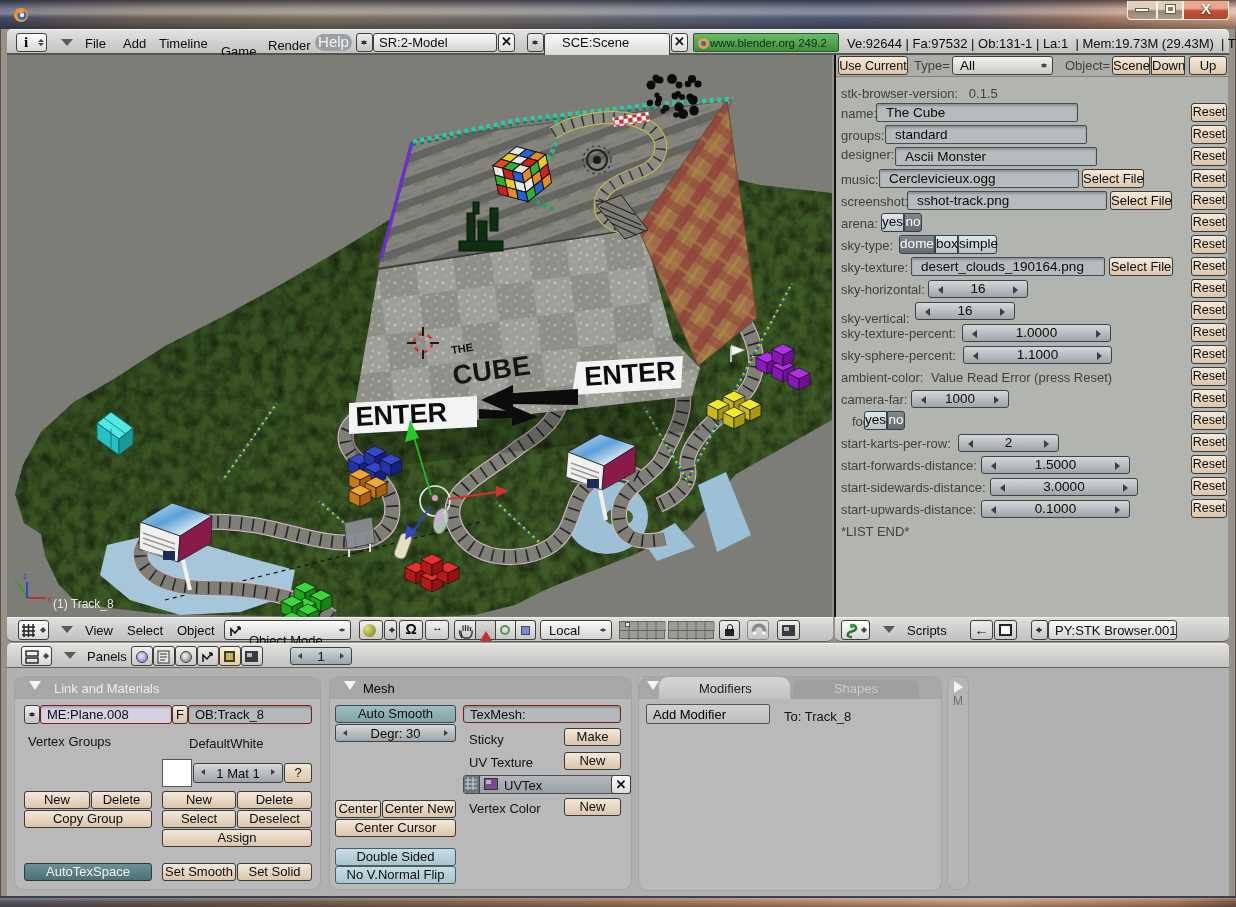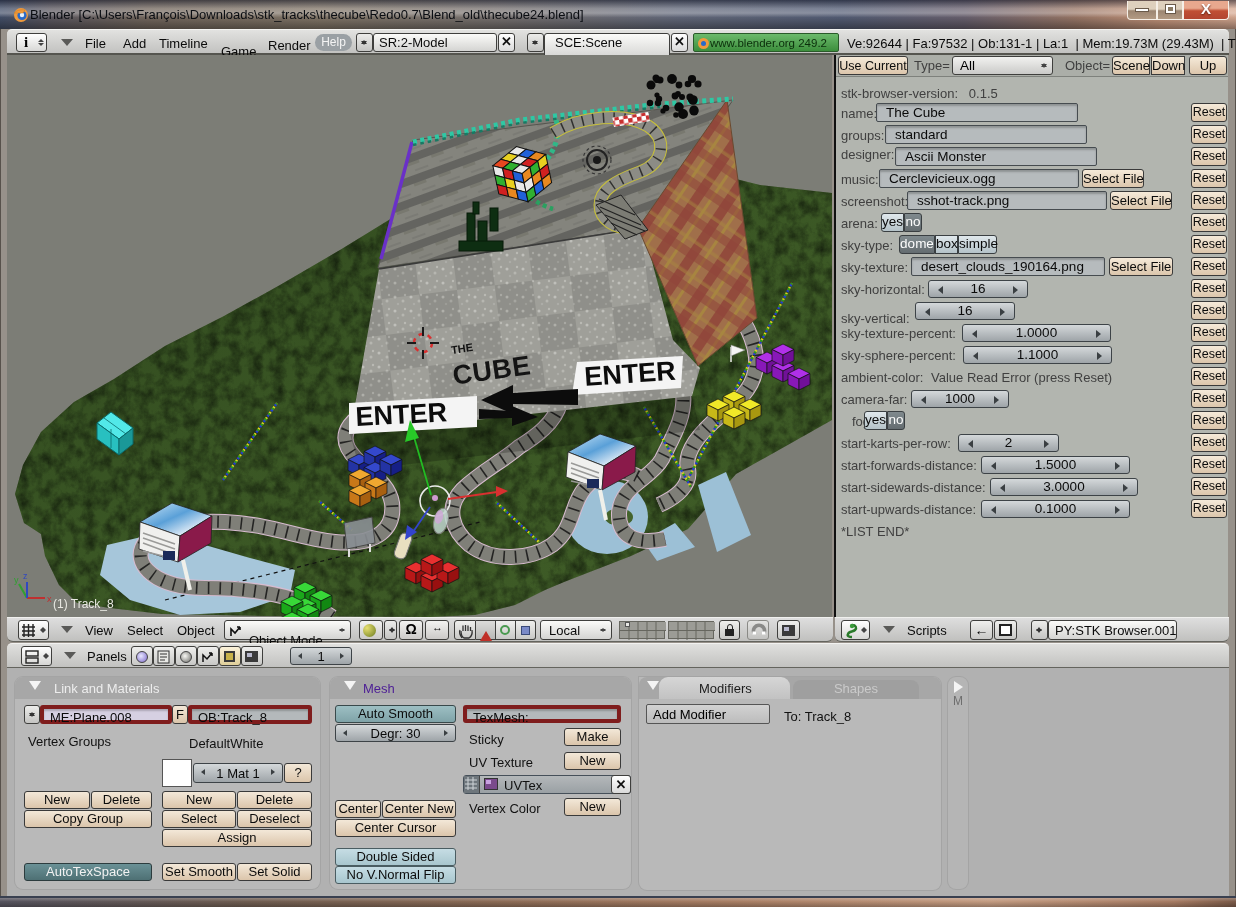--- a/index.html
+++ b/index.html
@@ -12,21 +12,21 @@
  font-weight:bold;font-size:12px;line-height:17px}
 #bmin{left:1127px;width:30px;border-radius:0 0 0 4px;background:linear-gradient(#ded0bd 45%,#9c8672 55%,#b29a83)}
 #bmax{left:1157px;width:26px;background:linear-gradient(#ded0bd 45%,#9c8672 55%,#b29a83)}
 #bcls{left:1183px;width:46px;border-radius:0 0 4px 0;background:linear-gradient(#e8a88e 40%,#c04f34 55%,#b24530)}
 #frame{left:0;top:29px;width:1236px;height:869px;background:#97918a;border-left:1px solid #57514b;border-right:1px solid #57514b}
 #bbord{left:0;top:896px;width:1236px;height:11px;border-top:2px solid #394050;
  background:linear-gradient(180deg,rgba(255,255,255,.25) 0,rgba(255,255,255,0) 40%,rgba(0,0,0,.25) 100%),linear-gradient(90deg,#55535e 0,#6e5c50 20%,#8a6a55 40%,#a87e64 60%,#c29a80 80%,#a57a62 95%,#7a5a48 100%);}
 #menubar{left:7px;top:29px;width:1222px;height:26px;background:linear-gradient(#e2e2e0,#c2c2c0);
  border-top:1px solid #f4f4f2;border-bottom:2px solid #55554f;border-radius:5px 5px 0 0}
 .mi{font-size:13px;color:#0b0b0b;white-space:nowrap}
-.pill{background:#9aa0a4;color:#f4f4f4;border-radius:9px;text-align:center;font-size:12px}
+.pill{background:#9aa0a4;color:#f4f4f4;border-radius:9px;text-align:center;font-size:15px}
 .combo{background:linear-gradient(#fbfbf9,#d4d4d2);border:1px solid #3f3f3d;border-radius:3px;
  font-size:13px;color:#0b0b0b;white-space:nowrap}
 .spn{background:linear-gradient(#ececea,#c4c4c2);border:1px solid #3f3f3d;border-radius:3px}
 .spn:before{content:"";position:absolute;left:4px;top:3px;border:3.5px solid transparent;border-bottom:4px solid #333}
 .spn:after{content:"";position:absolute;left:4px;bottom:3px;border:3.5px solid transparent;border-top:4px solid #333}
 .xbtn{background:linear-gradient(#ffffff,#dadada);border:1px solid #3f3f3d;border-radius:3px;
  font-weight:bold;font-size:13px;text-align:center;color:#111}
 #vp{left:7px;top:55px;width:825px;height:562px;background:#7c7d76;overflow:hidden}
 #rp{left:834px;top:55px;width:394px;height:562px;background:#b2b5af;border-left:2px solid #101010;overflow:hidden}
 .rl{position:absolute;font-size:13px;color:#404040;white-space:nowrap}
@@ -47,36 +47,35 @@
 #sph{left:835px;top:617px;width:394px;height:25px;background:linear-gradient(#dedede,#c0c0be);
  border-top:1px solid #f0f0ee;border-bottom:1px solid #64645e;border-radius:0 0 6px 6px}
 #bh{left:7px;top:643px;width:1222px;height:25px;background:linear-gradient(#e0e0de,#c2c2c0);
  border-top:1px solid #f2f2f0;border-bottom:1px solid #64645e;border-radius:5px 5px 0 0}
 #bw{left:7px;top:668px;width:1222px;height:228px;background:#b1b1b1}
 .panel{position:absolute;background:#b9b9b9;border-radius:8px;box-shadow:0 0 0 1px #a4a4a4}
 .ph{position:absolute;font-size:13px;color:#2e2e2e;white-space:nowrap}
 .tri{position:absolute;width:0;height:0;border:6px solid transparent}
 .bb{position:absolute;background:linear-gradient(#f3e8d8,#dbc5ab);border:1px solid #3a3a3a;border-radius:3px;
  font-size:13px;color:#0c0c0c;text-align:center;white-space:nowrap}
-.gf{position:absolute;background:#b4b9bb;border:4px solid #7f1d1d;border-radius:3px;font-size:13px;
+.gf{position:absolute;background:#b4b9bb;border:1px solid #7f1d1d;border-radius:3px;font-size:13px;
  color:#0a0a0a;box-shadow:inset 0 2px 2px rgba(0,0,0,.2);white-space:nowrap}
 .bl{position:absolute;font-size:13px;color:#111;white-space:nowrap}
 .nm2{position:absolute;background:linear-gradient(#d4d8da,#9ea4a8);border:1px solid #3d4347;border-radius:3px;
  font-size:13px;color:#0a0a0a;text-align:center}
 .nm2:before{content:"";position:absolute;left:4px;top:5px;border:3.5px solid transparent;border-right:4.5px solid #3a3f42}
 .nm2:after{content:"";position:absolute;right:4px;top:5px;border:3.5px solid transparent;border-left:4.5px solid #3a3f42}
 </style></head><body>
 <div id="titlebar" class="a">
     <svg class="a" style="left:13px;top:7px" width="16" height="16" viewBox="0 0 16 16">
       <circle cx="8" cy="8" r="7" fill="#f09a3c"></circle>
       <circle cx="9" cy="8.5" r="4.6" fill="#2a6ac8"></circle>
       <circle cx="9" cy="8" r="2.2" fill="#e8f0f8"></circle>
       <path d="M1 6 Q5 2 12 3 L10 6 Z" fill="#f09a3c" stroke="#c87820" stroke-width="0.5"></path>
     </svg>
-    <div id="ttext" class="a">Blender [C:\Users\François\Downloads\stk_tracks\thecube\Redo0.7\Blend_old\thecube24.blend]</div>
     <div id="bmin" class="wbtn a"><span style="display:inline-block;width:14px;height:4px;background:#fff;border:1px solid #6a5a4a;margin-bottom:1px"></span></div>
     <div id="bmax" class="wbtn a"><span style="display:inline-block;width:11px;height:10px;background:#fff;border:1px solid #6a5a4a;margin-top:3px"><span style="display:block;width:5px;height:4px;background:#8a7a64;margin:2px auto"></span></span></div>
     <div id="bcls" class="wbtn a" style="font-size:15px;line-height:16px;text-shadow:0 1px 2px #5a2014">X</div>
   </div>
 <div id="frame" class="a"></div>
 <div id="menubar" class="a">
     <div class="a" style="left:9px;top:3px;width:31px;height:19px;background:linear-gradient(#ffffff,#d8d8d6);border:1px solid #3f3f3d;border-radius:3px">
       <span style="position:absolute;left:7px;top:0px;font-family:'Liberation Serif',serif;font-weight:bold;font-size:15px">i</span>
       <span style="position:absolute;right:2px;top:2px;border:3px solid transparent;border-bottom:3.5px solid #444"></span>
       <span style="position:absolute;right:2px;bottom:2px;border:3px solid transparent;border-top:3.5px solid #444"></span>
@@ -85,21 +84,21 @@
     <div class="mi a" style="left:78px;top:6px">File</div>
     <div class="mi a" style="left:116px;top:6px">Add</div>
     <div class="mi a" style="left:152px;top:6px">Timeline</div>
     <div class="mi a" style="left:214px;top:14px">Game</div>
     <div class="mi a" style="left:261px;top:8px">Render</div>
     <div class="pill a" style="left:308px;top:4px;width:37px;height:17px;line-height:16px">Help</div>
     <div class="spn a" style="left:349px;top:3px;width:17px;height:19px"></div>
     <div class="combo a" style="left:366px;top:3px;width:124px;height:19px;padding:1px 0 0 5px">SR:2-Model</div>
     <div class="xbtn a" style="left:491px;top:3px;width:17px;height:19px">✕</div>
     <div class="spn a" style="left:520px;top:3px;width:17px;height:19px"></div>
-    <div class="combo a" style="left:537px;top:3px;width:126px;height:26px;padding:1px 0 0 10px">SCE:Scene</div>
+    <div class="combo a" style="left:537px;top:3px;width:126px;height:26px;padding:1px 0 0 17px">SCE:Scene</div>
     <div class="xbtn a" style="left:664px;top:3px;width:17px;height:19px">✕</div>
     <div class="a" style="left:686px;top:3px;width:146px;height:19px;background:linear-gradient(#6cba6c,#3c8e3c);border:1px solid #2a5a2a;border-radius:2px;color:#0b2e0b;font-size:13px;padding:3px 0 0 16px;font-size:11.5px">www.blender.org 249.2<span style="position:absolute;left:4px;top:4px;width:11px;height:11px;border-radius:6px;background:#f09a3c"></span><span style="position:absolute;left:7px;top:7px;width:5px;height:5px;border-radius:3px;background:#2a6ac8"></span></div>
     <div class="mi a" style="left:840px;top:6px">Ve:92644 | Fa:97532 | Ob:131-1 | La:1&nbsp; | Mem:19.73M (29.43M) &nbsp;| Ti</div>
   </div>
 <div id="rp" class="a">
     <div class="a" style="left:0;top:0;width:394px;height:22px;background:#abaea8;border-bottom:1px solid #7e817c"></div>
     <div class="bg" style="left:2px;top:1px;width:70px"><span style="font-size:12.5px">Use Current</span></div>
     <div class="rl" style="left:78px;top:3px">Type=</div>
     <div class="a" style="left:116px;top:1px;width:101px;height:19px;background:linear-gradient(#f2f2f0,#cacac8);border:1px solid #3f3f3d;border-radius:3px;font-size:13.5px;padding:1px 0 0 7px">All<span style="position:absolute;right:5px;top:3px;border:3.5px solid transparent;border-bottom:4px solid #444"></span><span style="position:absolute;right:5px;bottom:3px;border:3.5px solid transparent;border-top:4px solid #444"></span></div>
     <div class="rl" style="left:229px;top:3px">Object=</div>
@@ -324,21 +323,21 @@
     <div class="bb" style="left:230px;top:123px;width:75px;height:18px;line-height:16px;">Delete</div>
     <div class="bb" style="left:155px;top:142px;width:74px;height:18px;line-height:16px;">Select</div>
     <div class="bb" style="left:230px;top:142px;width:75px;height:18px;line-height:16px;">Deselect</div>
     <div class="bb" style="left:155px;top:161px;width:150px;height:18px;line-height:16px;">Assign</div>
     <div class="bb" style="left:17px;top:195px;width:128px;height:18px;line-height:16px;background:linear-gradient(#6a9196,#4e7074);color:#f2f2f2;border-color:#2c3c3e">AutoTexSpace</div>
     <div class="bb" style="left:155px;top:195px;width:74px;height:18px;line-height:16px;">Set Smooth</div>
     <div class="bb" style="left:230px;top:195px;width:75px;height:18px;line-height:16px;">Set Solid</div>
     <div class="panel" style="left:323px;top:9px;width:301px;height:212px"></div>
     <div class="a" style="left:323px;top:9px;width:301px;height:22px;background:#a7a7a7;border-radius:8px 8px 0 0"></div>
     <div class="tri" style="left:337px;top:13px;border-top:9px solid #f4f4f4;border-left-width:6px;border-right-width:6px"></div>
-    <div class="ph" style="left:356px;top:13px;color:#4c1d95">Mesh</div>
+    <div class="ph" style="left:356px;top:13px;color:#000000">Mesh</div>
     <div class="bb" style="left:328px;top:37px;width:121px;height:18px;line-height:16px;background:linear-gradient(#9dbfc3,#7fa3a8);border-color:#39494b">Auto Smooth</div>
     <div class="nm2" style="left:328px;top:56px;width:121px;height:18px;padding-top:1px">Degr: 30</div>
     <div class="gf" style="left:456px;top:37px;width:158px;height:18px;padding:1px 0 0 6px">TexMesh:</div>
     <div class="bl" style="left:462px;top:64px">Sticky</div>
     <div class="bb" style="left:557px;top:60px;width:57px;height:18px;line-height:16px;">Make</div>
     <div class="bl" style="left:462px;top:87px">UV Texture</div>
     <div class="bb" style="left:557px;top:84px;width:57px;height:18px;line-height:16px;">New</div>
     <div class="a" style="left:456px;top:107px;width:168px;height:19px;background:linear-gradient(#b4b8ba,#9aa0a4);border:1px solid #46505a;border-radius:3px"></div>
     <div class="a" style="left:457px;top:108px;width:16px;height:17px;background:#6e767c;border-right:1px solid #444"><svg width="14" height="15">
         <path d="M4 1V14 M9 1V14 M1 4H13 M1 8H13 M1 12H13" stroke="#cfd4d8" stroke-width="1"></path>

